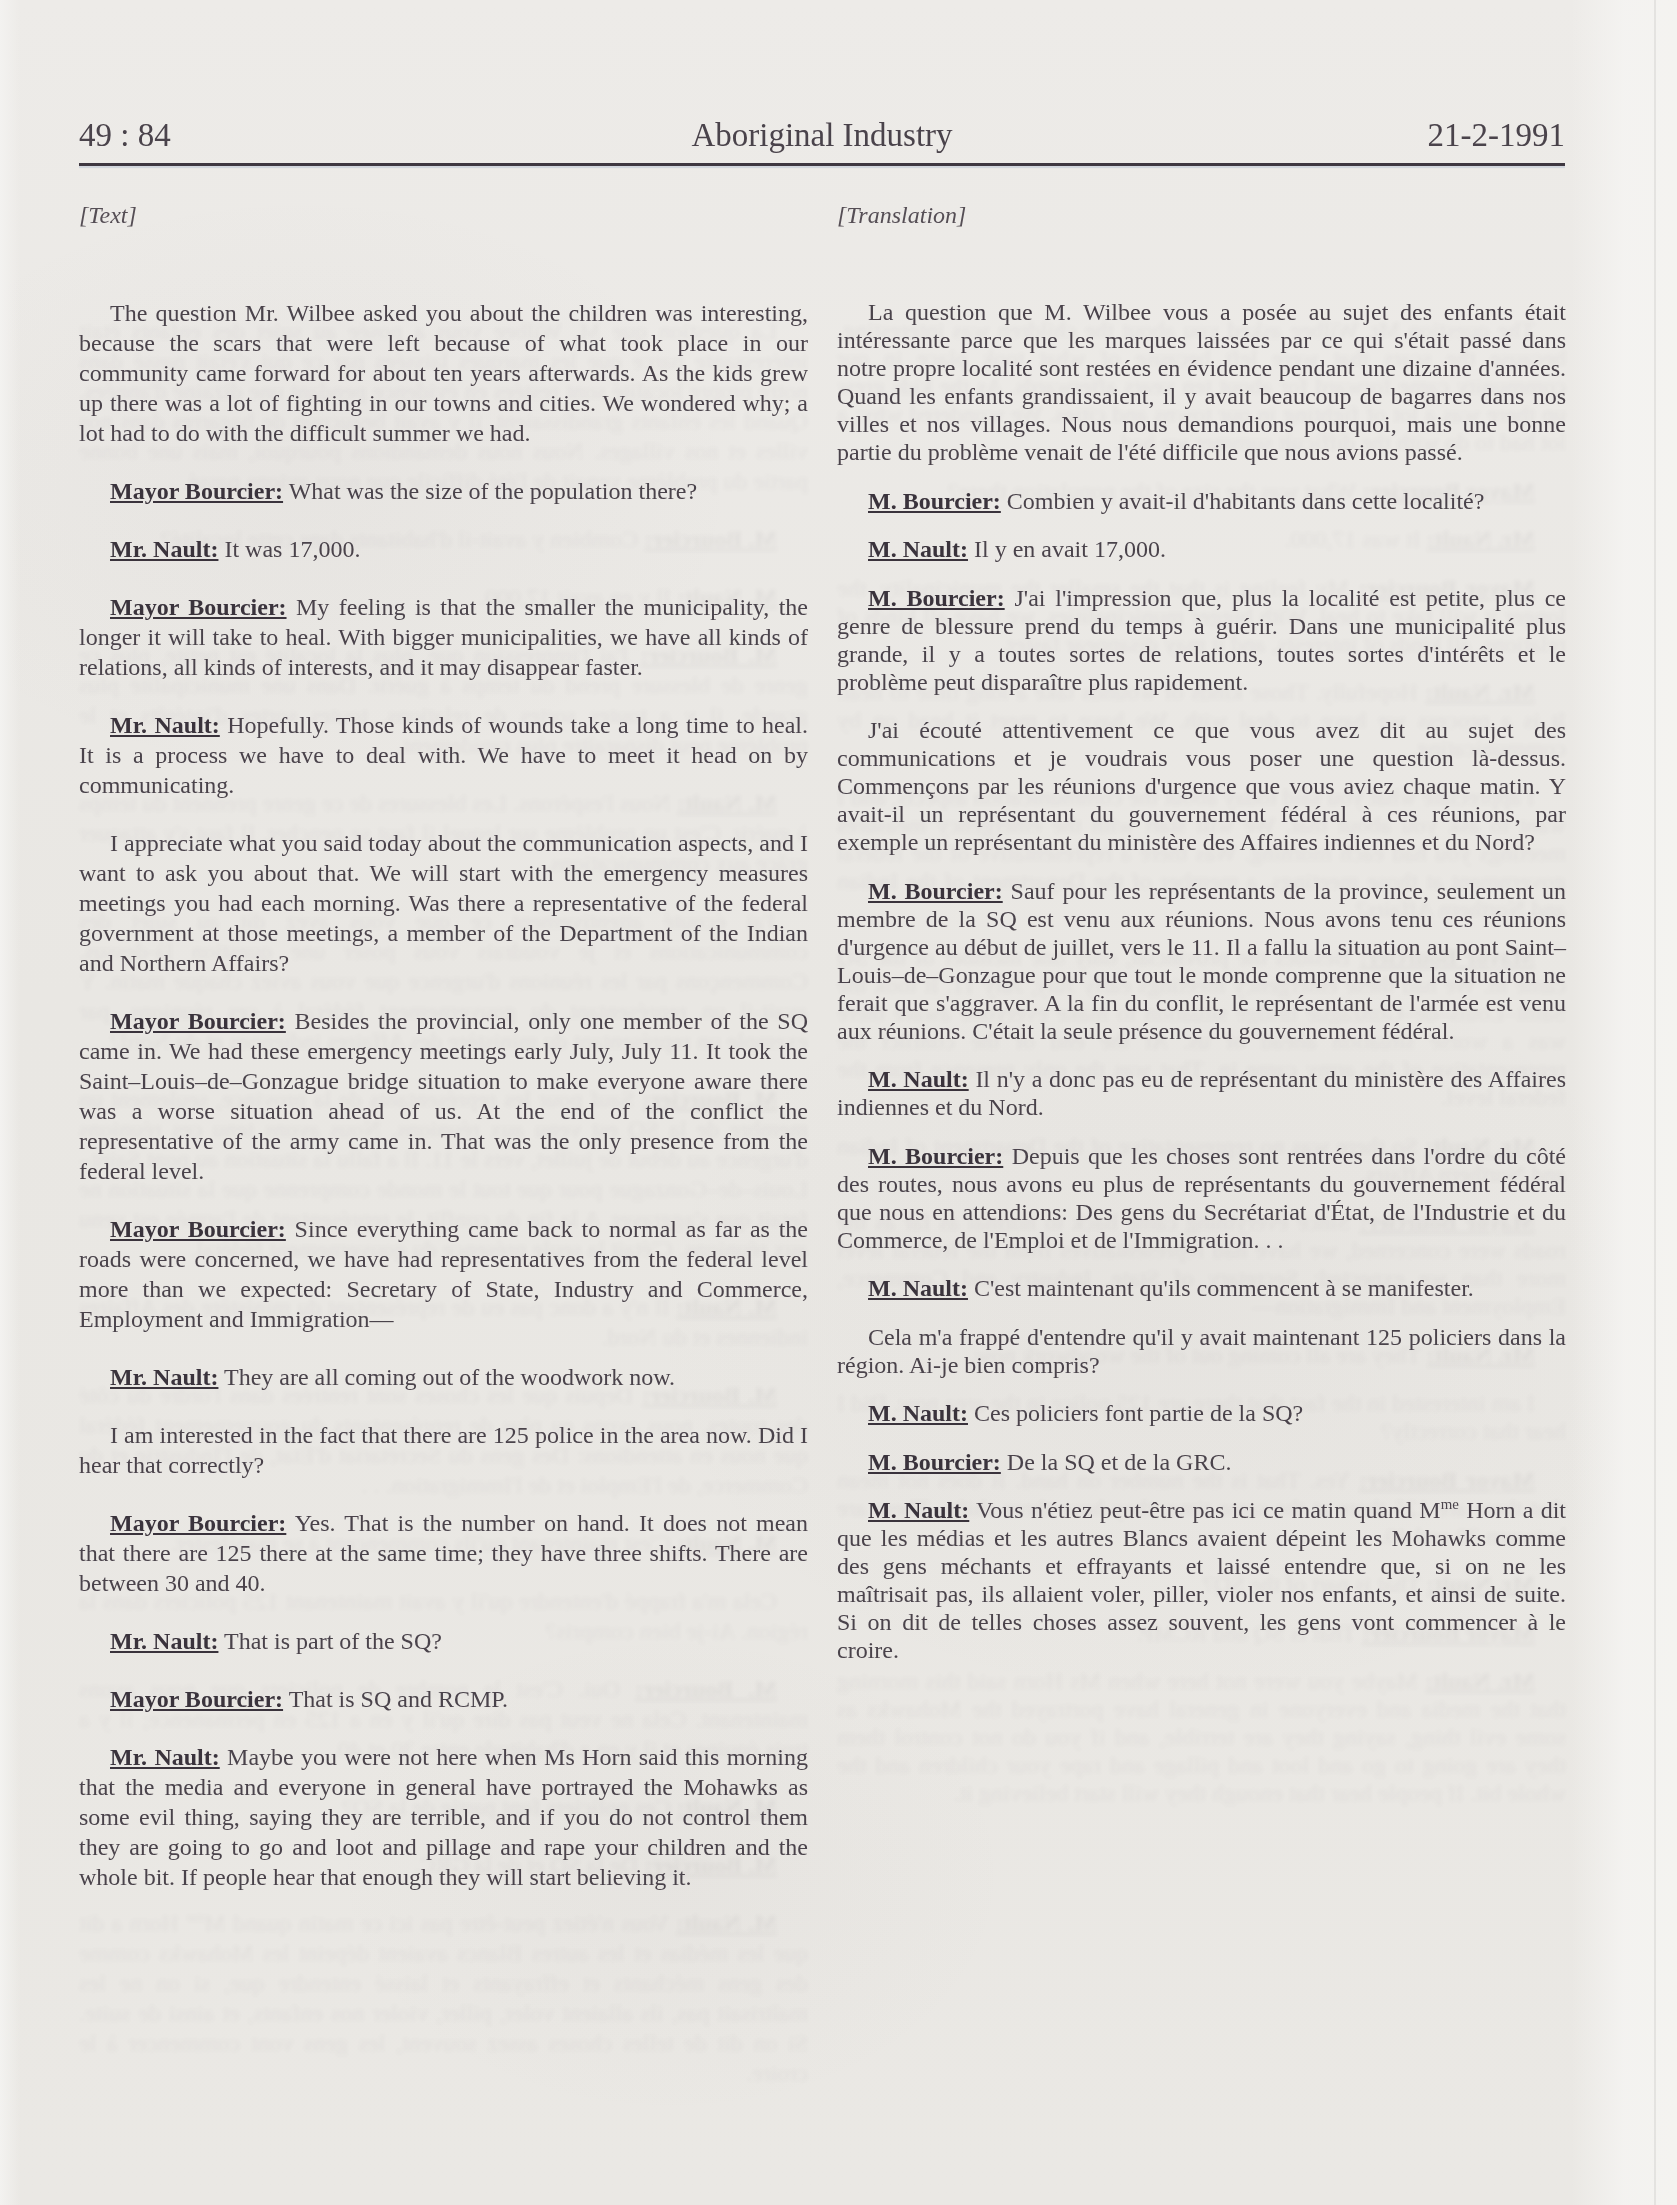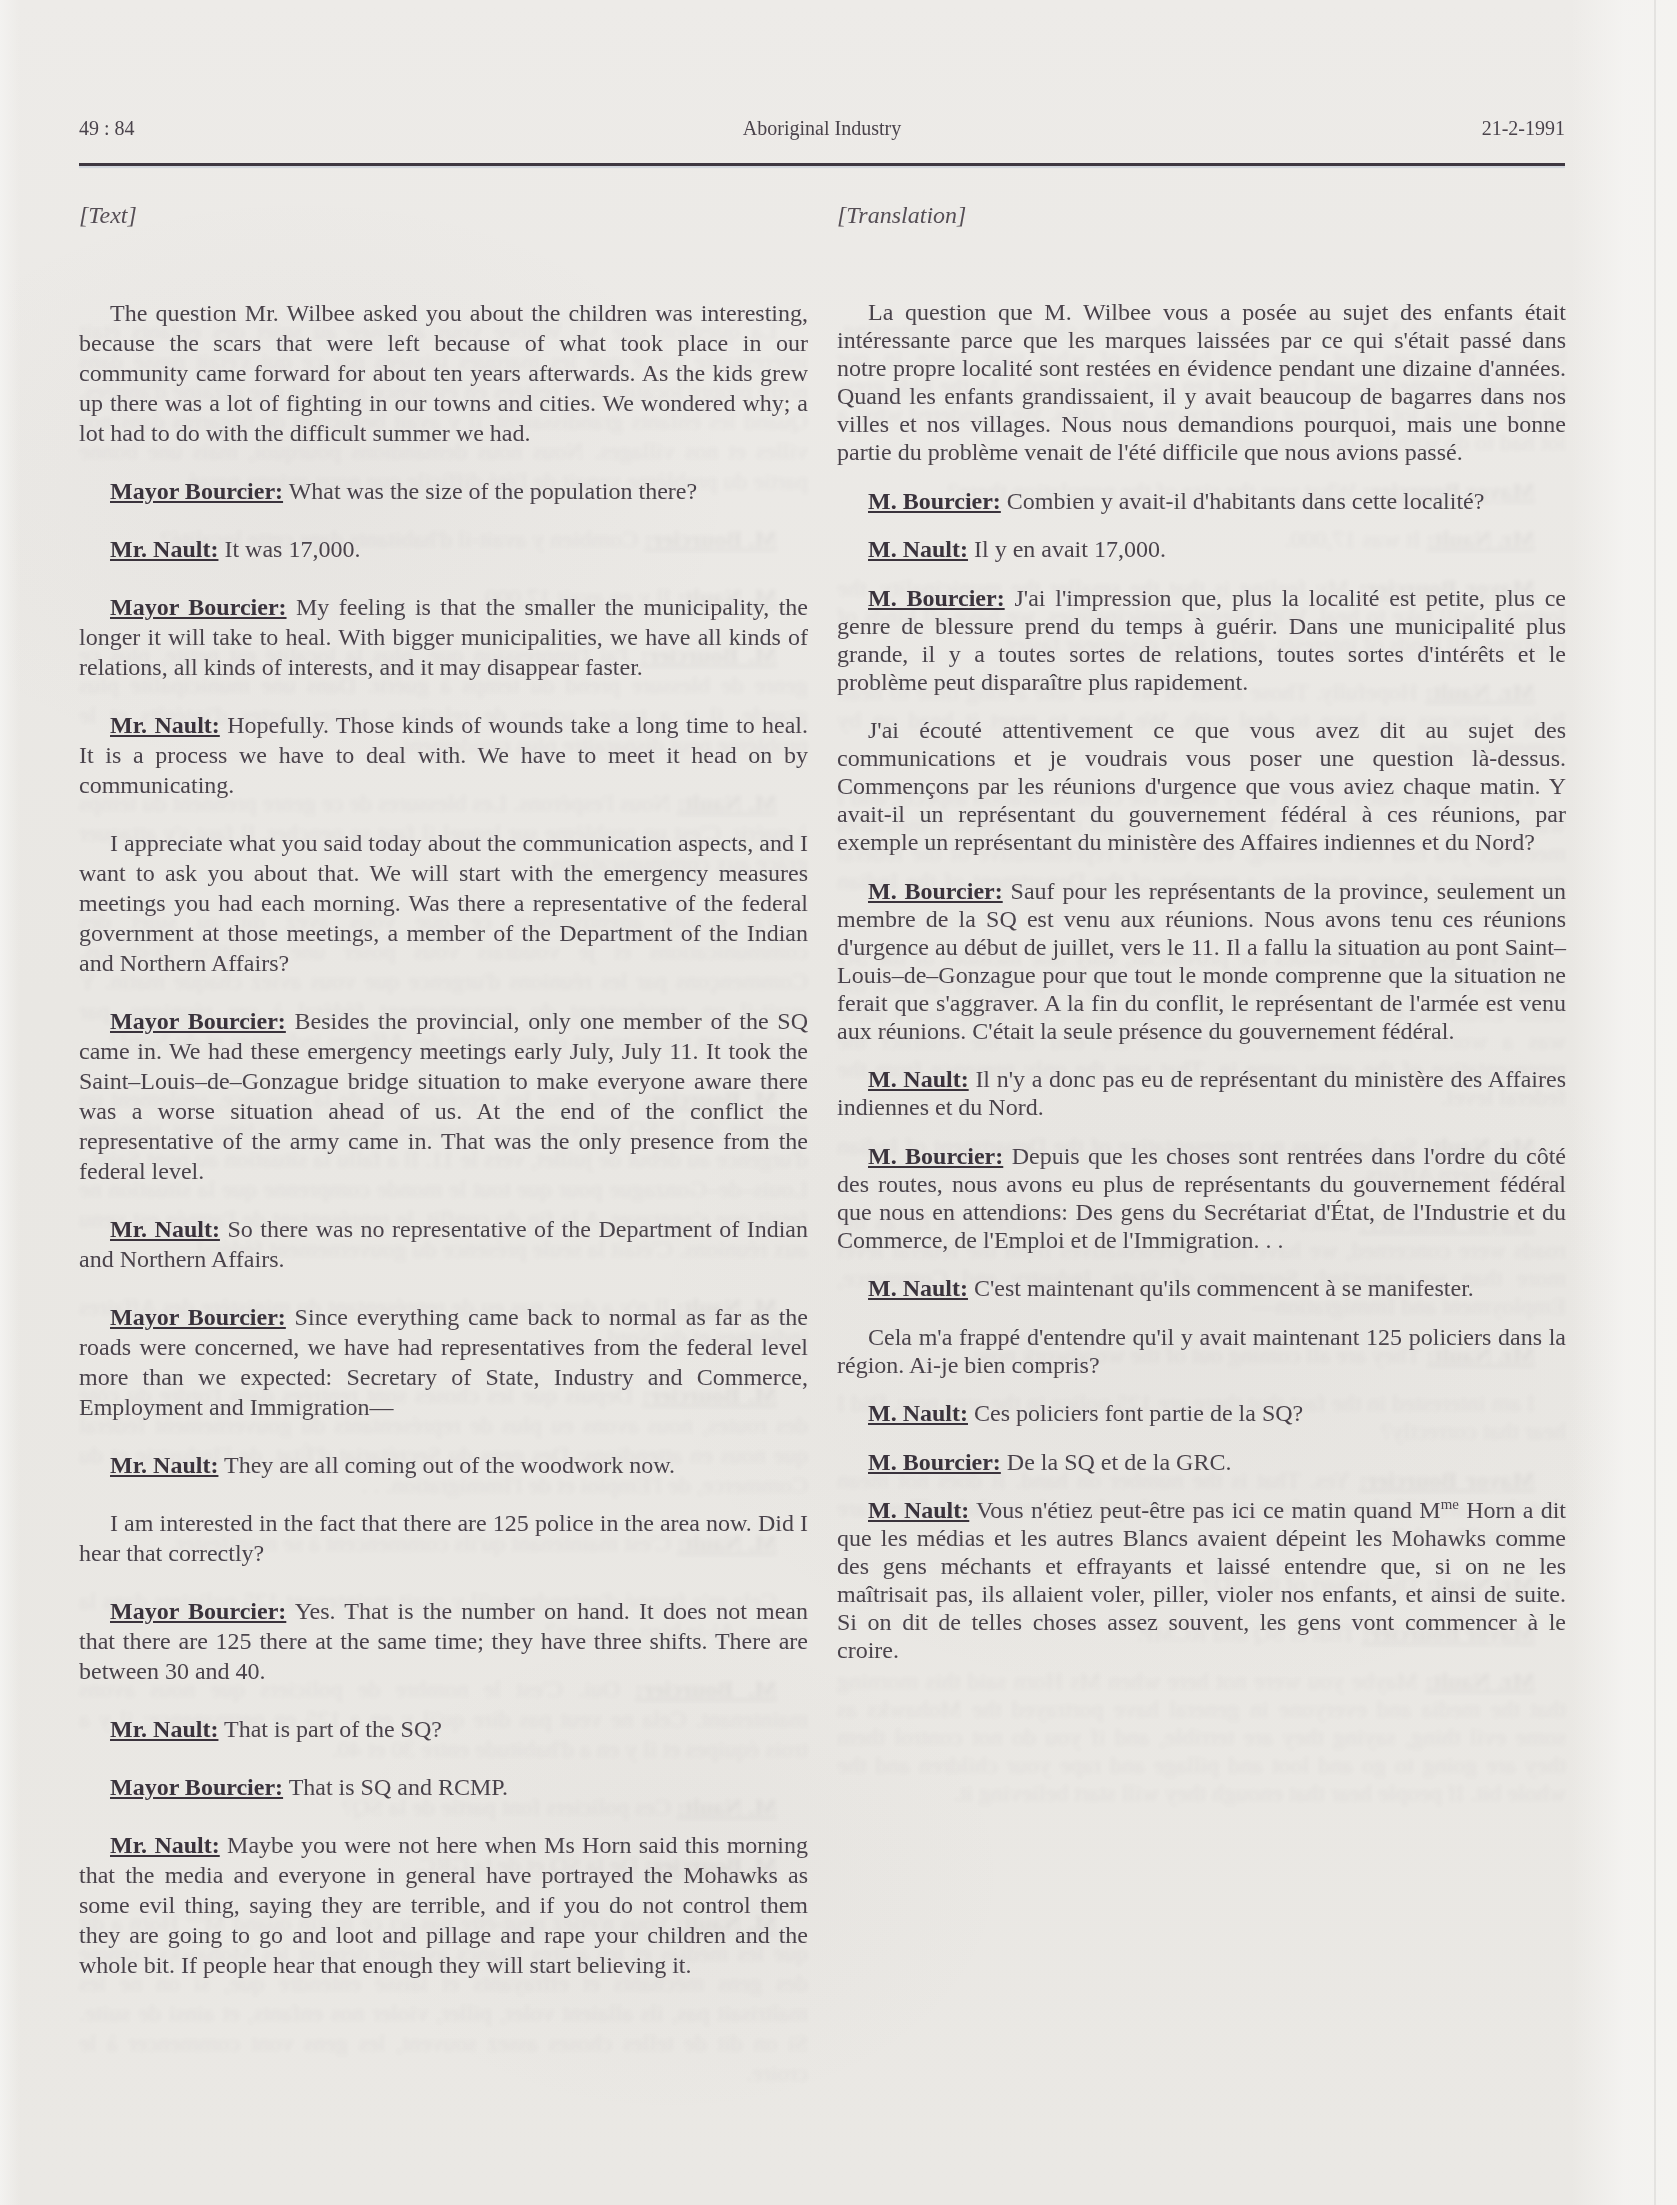--- a/index.html
+++ b/index.html
@@ -26,21 +26,21 @@
     position:absolute;top:0;right:0;width:106px;height:100%;
     background:linear-gradient(90deg,rgba(245,244,242,0) 0%,rgba(245,244,242,0.85) 50%,#f4f3f0 100%);
   }
   .edge-right::after{
     content:"";position:absolute;top:0;right:21px;width:2.1px;height:100%;
     background:rgba(90,85,90,0.10);
   }
   .page-header{
     position:absolute;left:79px;top:117px;width:1486px;
     display:flex;justify-content:space-between;align-items:flex-start;
-    font-size:20px;
+    font-size:33px;
   }
   .page-header .title{position:absolute;left:0;right:0;text-align:center;}
   .rule{
     position:absolute;left:79px;top:163px;width:1486px;height:2.8px;
     background:#3e3740;
     box-shadow:0 2.1px 0 rgba(150,170,200,0.30);
   }
   .marker{
     position:absolute;top:202px;font-size:24px;font-style:italic;color:#554e55;
   }
@@ -105,21 +105,20 @@
         <p class="para"><span class="speaker">M. Nault:</span> Vous n'étiez peut-être pas ici ce matin quand M<sup>me</sup> Horn a dit que les médias et les autres Blancs avaient dépeint les Mohawks comme des gens méchants et effrayants et laissé entendre que, si on ne les maîtrisait pas, ils allaient voler, piller, violer nos enfants, et ainsi de suite. Si on dit de telles choses assez souvent, les gens vont commencer à le croire.</p>
       </div>
     <div class="paras" id="left-paras">
         <p class="para">The question Mr. Wilbee asked you about the children was interesting, because the scars that were left because of what took place in our community came forward for about ten years afterwards. As the kids grew up there was a lot of fighting in our towns and cities. We wondered why; a lot had to do with the difficult summer we had.</p>
         <p class="para"><span class="speaker">Mayor Bourcier:</span> What was the size of the population there?</p>
         <p class="para"><span class="speaker">Mr. Nault:</span> It was 17,000.</p>
         <p class="para"><span class="speaker">Mayor Bourcier:</span> My feeling is that the smaller the municipality, the longer it will take to heal. With bigger municipalities, we have all kinds of relations, all kinds of interests, and it may disappear faster.</p>
         <p class="para"><span class="speaker">Mr. Nault:</span> Hopefully. Those kinds of wounds take a long time to heal. It is a process we have to deal with. We have to meet it head on by communicating.</p>
         <p class="para">I appreciate what you said today about the communication aspects, and I want to ask you about that. We will start with the emergency measures meetings you had each morning. Was there a representative of the federal government at those meetings, a member of the Department of the Indian and Northern Affairs?</p>
         <p class="para"><span class="speaker">Mayor Bourcier:</span> Besides the provincial, only one member of the SQ came in. We had these emergency meetings early July, July 11. It took the Saint–Louis–de–Gonzague bridge situation to make everyone aware there was a worse situation ahead of us. At the end of the conflict the representative of the army came in. That was the only presence from the federal level.</p>
-        <p class="para"><span class="speaker">Mr. Nault:</span> So there was no representative of the Department of Indian and Northern Affairs.</p>
         <p class="para"><span class="speaker">Mayor Bourcier:</span> Since everything came back to normal as far as the roads were concerned, we have had representatives from the federal level more than we expected: Secretary of State, Industry and Commerce, Employment and Immigration—</p>
         <p class="para"><span class="speaker">Mr. Nault:</span> They are all coming out of the woodwork now.</p>
         <p class="para">I am interested in the fact that there are 125 police in the area now. Did I hear that correctly?</p>
         <p class="para"><span class="speaker">Mayor Bourcier:</span> Yes. That is the number on hand. It does not mean that there are 125 there at the same time; they have three shifts. There are between 30 and 40.</p>
         <p class="para"><span class="speaker">Mr. Nault:</span> That is part of the SQ?</p>
         <p class="para"><span class="speaker">Mayor Bourcier:</span> That is SQ and RCMP.</p>
         <p class="para"><span class="speaker">Mr. Nault:</span> Maybe you were not here when Ms Horn said this morning that the media and everyone in general have portrayed the Mohawks as some evil thing, saying they are terrible, and if you do not control them they are going to go and loot and pillage and rape your children and the whole bit. If people hear that enough they will start believing it.</p>
       </div>
   </section>
 

